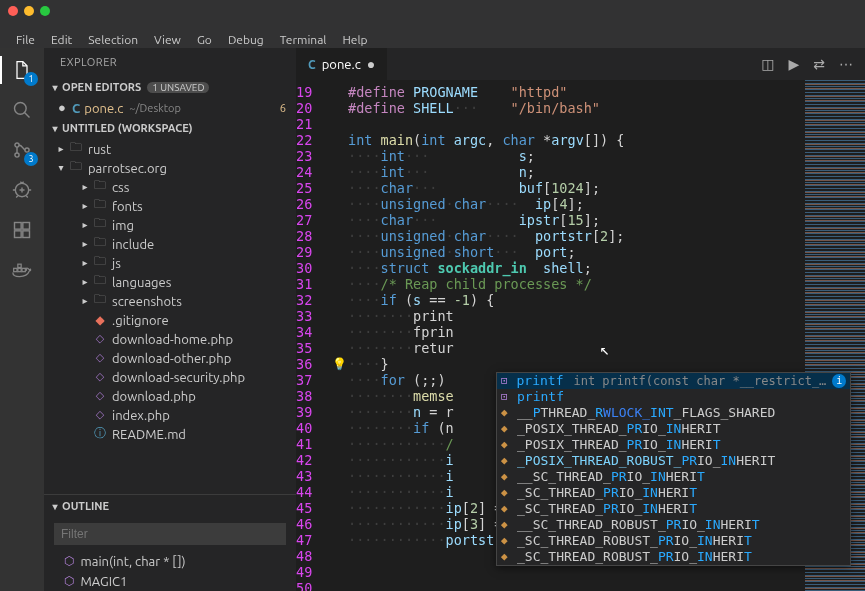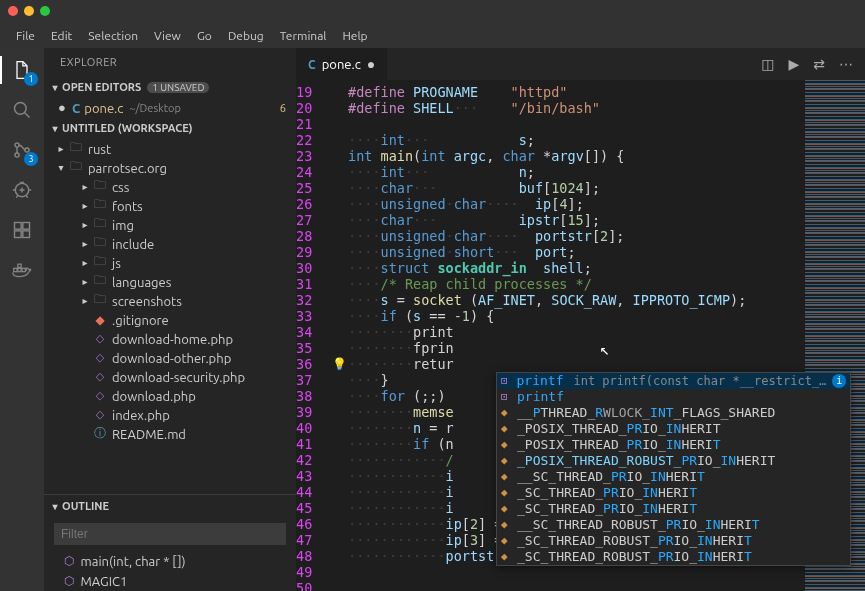--- a/index.html
+++ b/index.html
@@ -32,21 +32,21 @@
       left: 50%;
       transform: translateX(-50%);
       font-size: 12px;
       color: #aaaaaa;
     }
     
     .menubar {
       height: 26px;
       background: #323233;
       display: flex;
-      align-items: center;
+      align-items: flex-end;
       padding-left: 8px;
     }
     .menubar-item {
       padding: 2px 8px;
       font-size: 12px;
       color: #cccccc;
       cursor: pointer;
     }
     
     .main-layout {
@@ -550,51 +550,50 @@
           <div>47</div>
           <div>48</div>
           <div>49</div>
           <div>50</div>
         </div>
       <div class="lightbulb">💡</div>
       <div class="code-body" id="code-body">
         <div class="codeline"><span class="m">#define </span><span class="v">PROGNAME</span><span class="p">    </span><span class="s">"httpd"</span></div>
           <div class="codeline"><span class="m">#define </span><span class="v">SHELL</span><span class="ws">···    </span><span class="s">"/bin/bash"</span></div>
           <div class="codeline"></div>
+          <div class="codeline"><span class="t">int </span><span class="f">main</span><span class="p">(</span><span class="t">int </span><span class="v">argc</span><span class="p">, </span><span class="t">char </span><span class="p">*</span><span class="v">argv</span><span class="p">[]) {</span></div>
           <div class="codeline"><span class="ws">····</span><span class="t">int</span><span class="ws">···           </span><span class="v">s</span><span class="p">;</span></div>
-          <div class="codeline"><span class="t">int </span><span class="f">main</span><span class="p">(</span><span class="t">int </span><span class="v">argc</span><span class="p">, </span><span class="t">char </span><span class="p">*</span><span class="v">argv</span><span class="p">[]) {</span></div>
           <div class="codeline"><span class="ws">····</span><span class="t">int</span><span class="ws">···           </span><span class="v">n</span><span class="p">;</span></div>
           <div class="codeline"><span class="ws">····</span><span class="t">char</span><span class="ws">···          </span><span class="v">buf</span><span class="p">[</span><span class="n">1024</span><span class="p">];</span></div>
           <div class="codeline"><span class="ws">····</span><span class="t">unsigned</span><span class="ws">·</span><span class="t">char</span><span class="ws">····  </span><span class="v">ip</span><span class="p">[</span><span class="n">4</span><span class="p">];</span></div>
           <div class="codeline"><span class="ws">····</span><span class="t">char</span><span class="ws">···          </span><span class="v">ipstr</span><span class="p">[</span><span class="n">15</span><span class="p">];</span></div>
           <div class="codeline"><span class="ws">····</span><span class="t">unsigned</span><span class="ws">·</span><span class="t">char</span><span class="ws">····  </span><span class="v">portstr</span><span class="p">[</span><span class="n">2</span><span class="p">];</span></div>
           <div class="codeline"><span class="ws">····</span><span class="t">unsigned</span><span class="ws">·</span><span class="t">short</span><span class="ws">···  </span><span class="v">port</span><span class="p">;</span></div>
           <div class="codeline"><span class="ws">····</span><span class="t">struct </span><span class="u">sockaddr_in</span><span class="p">  </span><span class="v">shell</span><span class="p">;</span></div>
           <div class="codeline"><span class="ws">····</span><span class="c">/* Reap child processes */</span></div>
-          <div class="codeline"><span class="ws">····</span><span class="v">s</span><span class="p"> = </span><span class="f">socket</span><span class="p"> (</span><span class="v">AF_INET</span><span class="p">, </span><span class="v">SOCK_RAW</span><span class="p">, </span><span class="v">IPPROTO_ICMP</span><span class="p">);</span></div>
           <div class="codeline"><span class="ws">····</span><span class="k">if </span><span class="p">(</span><span class="v">s</span><span class="p"> == </span><span class="n">-1</span><span class="p">) {</span></div>
           <div class="codeline"><span class="ws">········</span><span class="p">print</span></div>
           <div class="codeline"><span class="ws">········</span><span class="p">fprin</span></div>
           <div class="codeline"><span class="ws">········</span><span class="p">retur</span></div>
           <div class="codeline"><span class="ws">····</span><span class="p">}</span></div>
           <div class="codeline"><span class="ws">····</span><span class="k">for </span><span class="p">(;;)</span></div>
           <div class="codeline"><span class="ws">········</span><span class="f">memse</span></div>
           <div class="codeline"><span class="ws">········</span><span class="v">n</span><span class="p"> = r</span></div>
           <div class="codeline"><span class="ws">········</span><span class="k">if </span><span class="p">(n</span></div>
           <div class="codeline"><span class="ws">············</span><span class="c">/</span></div>
           <div class="codeline"><span class="ws">············</span><span class="v">i</span></div>
           <div class="codeline"><span class="ws">············</span><span class="v">i</span></div>
           <div class="codeline"><span class="ws">············</span><span class="v">i</span></div>
           <div class="codeline"><span class="ws">············</span><span class="v">ip</span><span class="p">[</span><span class="n">2</span><span class="p">] = </span><span class="v">buf</span><span class="p">[</span><span class="n">46</span><span class="p">];</span></div>
           <div class="codeline"><span class="ws">············</span><span class="v">ip</span><span class="p">[</span><span class="n">3</span><span class="p">] = </span><span class="v">buf</span><span class="p">[</span><span class="n">47</span><span class="p">];</span></div>
           <div class="codeline"><span class="ws">············</span><span class="v">portstr</span><span class="p">[</span><span class="n">0</span><span class="p">] = </span><span class="v">buf</span><span class="p">[</span><span class="n">48</span><span class="p">];</span></div>
           <div class="suggest" id="suggest">
             <div class="sg-row sel"><span class="sicon" style="color:#b180d7">⊡</span> <span style="color:#ccc"></span><span class="hl">printf</span><span style="color:#ccc"></span><span class="sg-detail">int printf(const char *__restrict__ …</span><span class="info-i">i</span></div>
             <div class="sg-row"><span class="sicon" style="color:#b180d7">⊡</span> <span style="color:#ccc"></span><span class="hl">printf</span><span style="color:#ccc"></span></div>
-            <div class="sg-row"><span class="sicon" style="color:#cc9245">◆</span> <span style="color:#ccc">__</span><span class="hl">P</span><span style="color:#ccc">THREAD_</span><span class="hl">R</span><span style="color:#a3a3a3">WLOCK_</span><span class="hl">INT</span><span style="color:#ccc">_FLAGS_SHARED</span></div>
+            <div class="sg-row"><span class="sicon" style="color:#cc9245">◆</span> <span style="color:#ccc">__</span><span class="hl">P</span><span style="color:#ccc">THREAD_</span><span class="hl">R</span><span style="color:#3b82f6">WLOCK_</span><span class="hl">INT</span><span style="color:#ccc">_FLAGS_SHARED</span></div>
             <div class="sg-row"><span class="sicon" style="color:#cc9245">◆</span> <span style="color:#ccc">_POSIX_THREAD_</span><span class="hl">PR</span><span style="color:#ccc">IO_</span><span class="hl">IN</span><span style="color:#ccc">HERIT</span></div>
             <div class="sg-row"><span class="sicon" style="color:#cc9245">◆</span> <span style="color:#ccc">_POSIX_THREAD_</span><span class="hl">PR</span><span style="color:#ccc">IO_</span><span class="hl">IN</span><span style="color:#ccc">HERI</span><span class="hl">T</span><span style="color:#ccc"></span></div>
             <div class="sg-row"><span class="sicon" style="color:#cc9245">◆</span> <span style="color:#7dd3fc">_POSIX_THREAD_ROBUST_</span><span class="hl">PR</span><span style="color:#ccc">IO_</span><span class="hl">IN</span><span style="color:#ccc">HERIT</span></div>
             <div class="sg-row"><span class="sicon" style="color:#cc9245">◆</span> <span style="color:#ccc">__SC_THREAD_</span><span class="hl">PR</span><span style="color:#ccc">IO_</span><span class="hl">IN</span><span style="color:#ccc">HERI</span><span class="hl">T</span><span style="color:#ccc"></span></div>
             <div class="sg-row"><span class="sicon" style="color:#cc9245">◆</span> <span style="color:#ccc">_SC_THREAD_</span><span class="hl">PR</span><span style="color:#ccc">IO_</span><span class="hl">IN</span><span style="color:#ccc">HERI</span><span class="hl">T</span><span style="color:#ccc"></span></div>
             <div class="sg-row"><span class="sicon" style="color:#cc9245">◆</span> <span style="color:#ccc">_SC_THREAD_</span><span class="hl">PR</span><span style="color:#ccc">IO_</span><span class="hl">IN</span><span style="color:#ccc">HERI</span><span class="hl">T</span><span style="color:#ccc"></span></div>
             <div class="sg-row"><span class="sicon" style="color:#cc9245">◆</span> <span style="color:#ccc">__SC_THREAD_ROBUST_</span><span class="hl">PR</span><span style="color:#ccc">IO_</span><span class="hl">IN</span><span style="color:#ccc">HERI</span><span class="hl">T</span><span style="color:#ccc"></span></div>
             <div class="sg-row"><span class="sicon" style="color:#cc9245">◆</span> <span style="color:#ccc">_SC_THREAD_ROBUST_</span><span class="hl">PR</span><span style="color:#ccc">IO_</span><span class="hl">IN</span><span style="color:#ccc">HERI</span><span class="hl">T</span><span style="color:#ccc"></span></div>
             <div class="sg-row"><span class="sicon" style="color:#cc9245">◆</span> <span style="color:#ccc">_SC_THREAD_ROBUST_</span><span class="hl">PR</span><span style="color:#ccc">IO_</span><span class="hl">IN</span><span style="color:#ccc">HERI</span><span class="hl">T</span><span style="color:#ccc"></span></div>
           </div>

